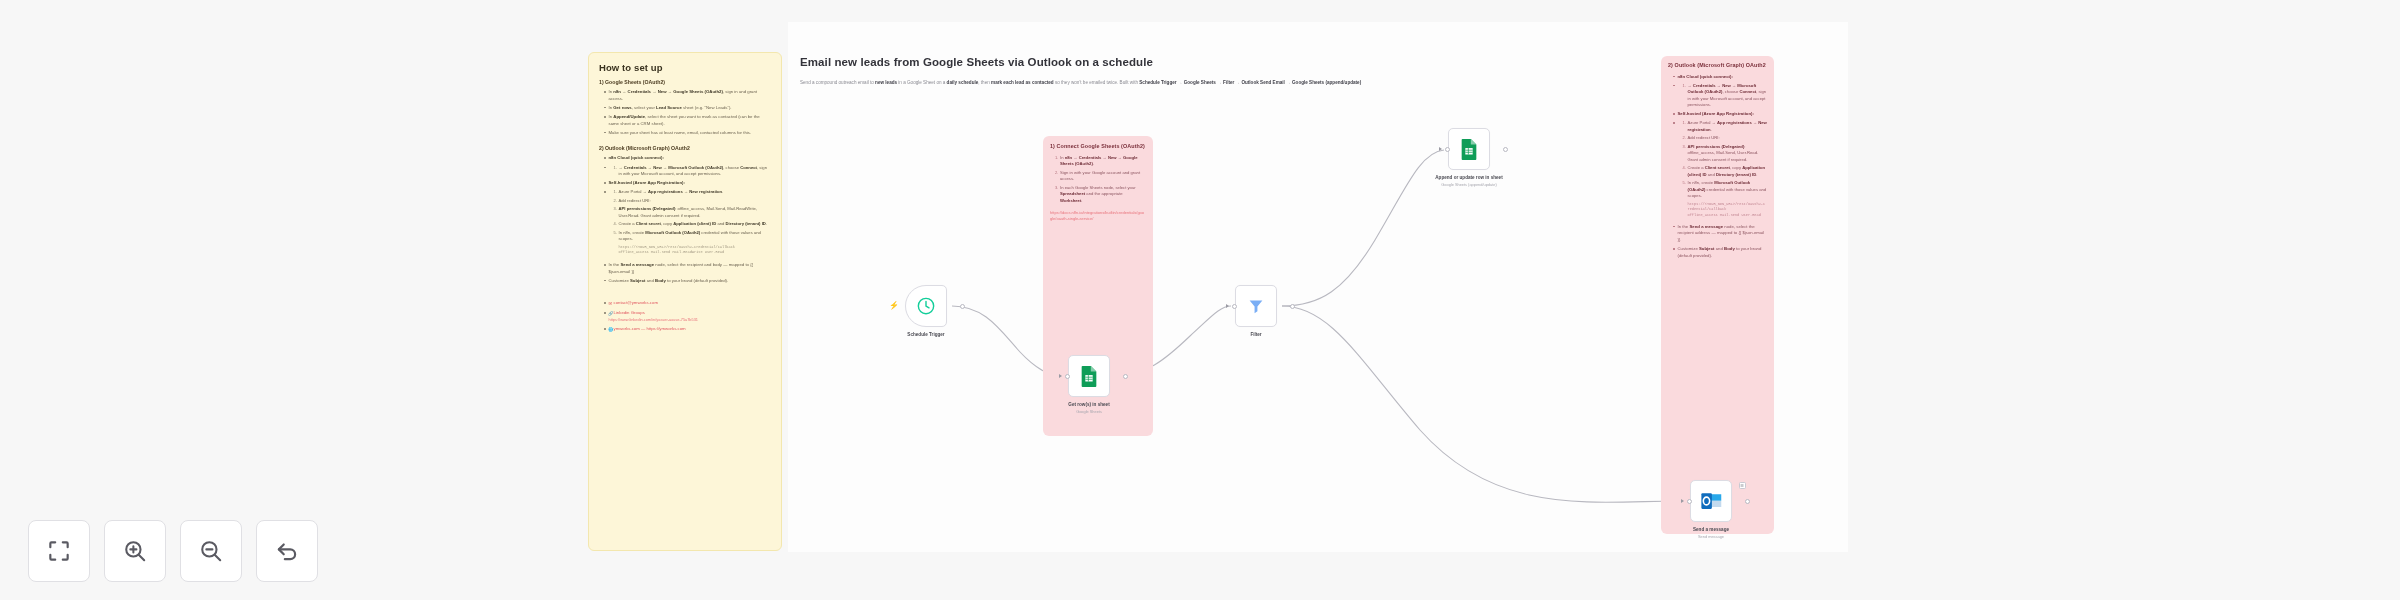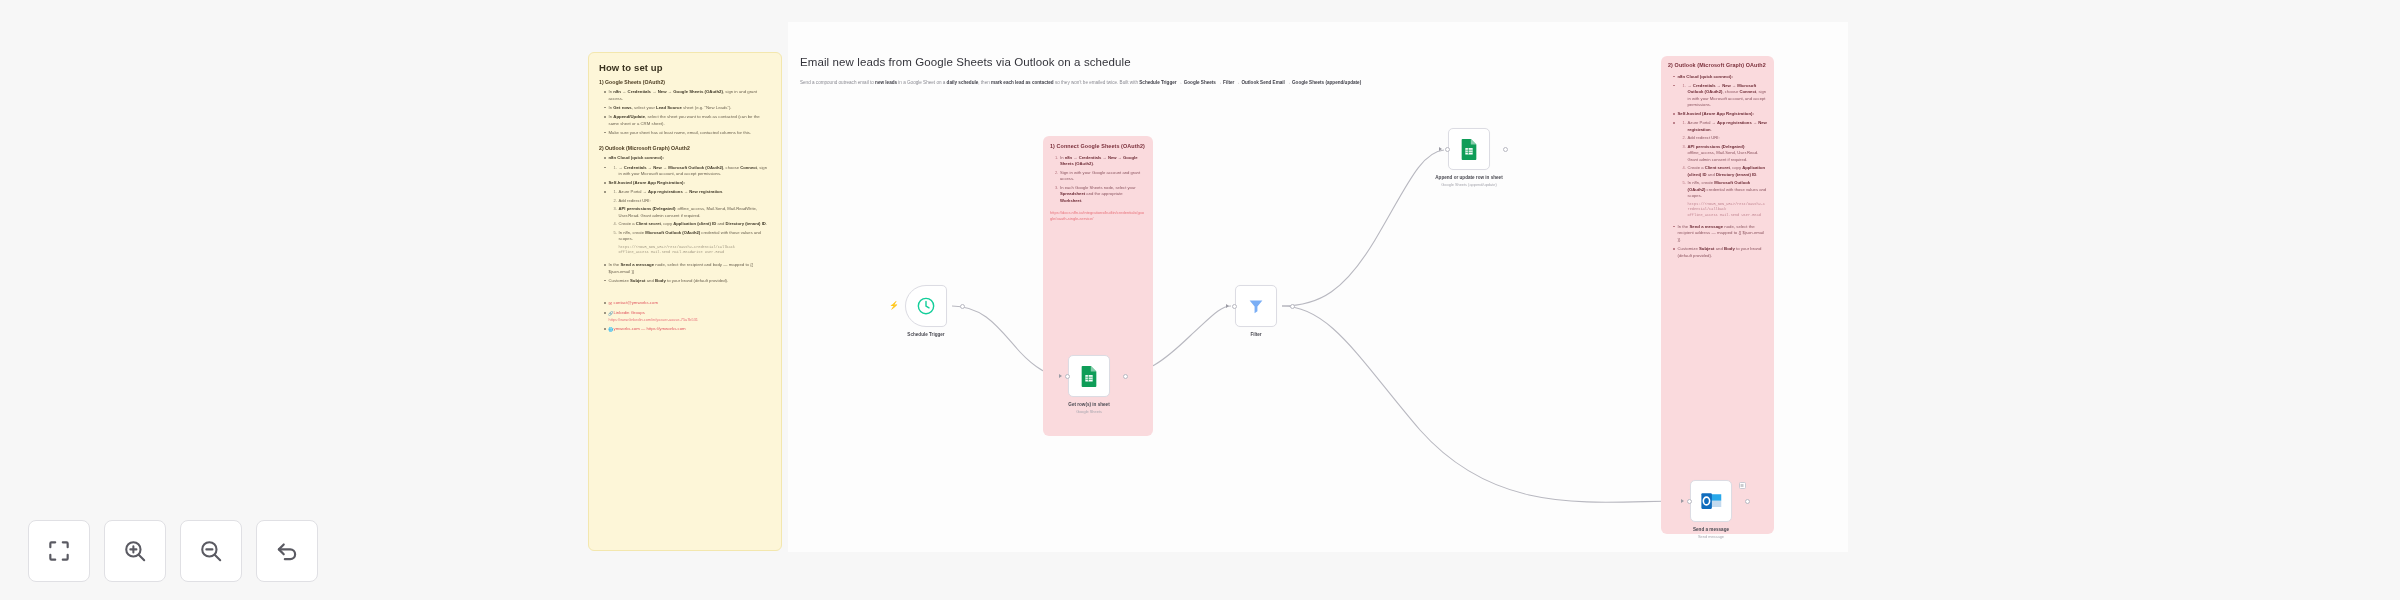--- a/index.html
+++ b/index.html
@@ -150,21 +150,21 @@
     background: #8a8270; border-radius: 50%;
   }
   .ci { display: inline-block; width: 5px; vertical-align: -0.5px; }
   .contact-sub { color: #e8737c; font-size: 3.9px; display: block; word-break: break-all; }
 
   
   .wf-title {
     position: absolute;
     left: 800px; top: 56px;
     font-size: 11.5px;
-    font-weight: 400;
+    font-weight: 700;
     color: #33333a;
     letter-spacing: .1px;
   }
   .wf-desc {
     position: absolute;
     left: 800px; top: 80px;
     width: 930px;
     font-size: 4.6px;
     line-height: 1.5;
     color: #8b8b93;

